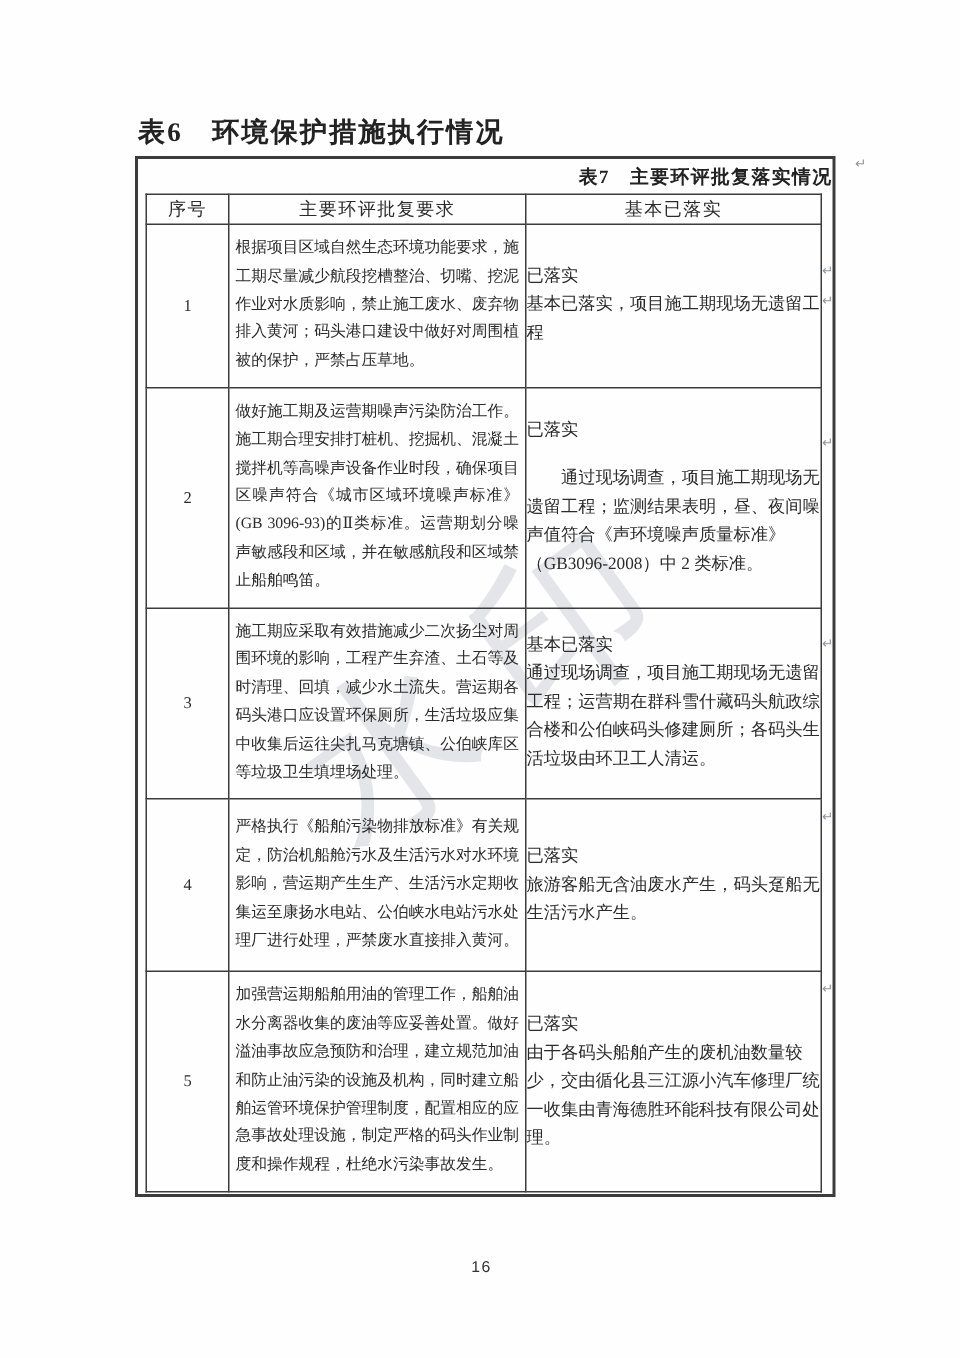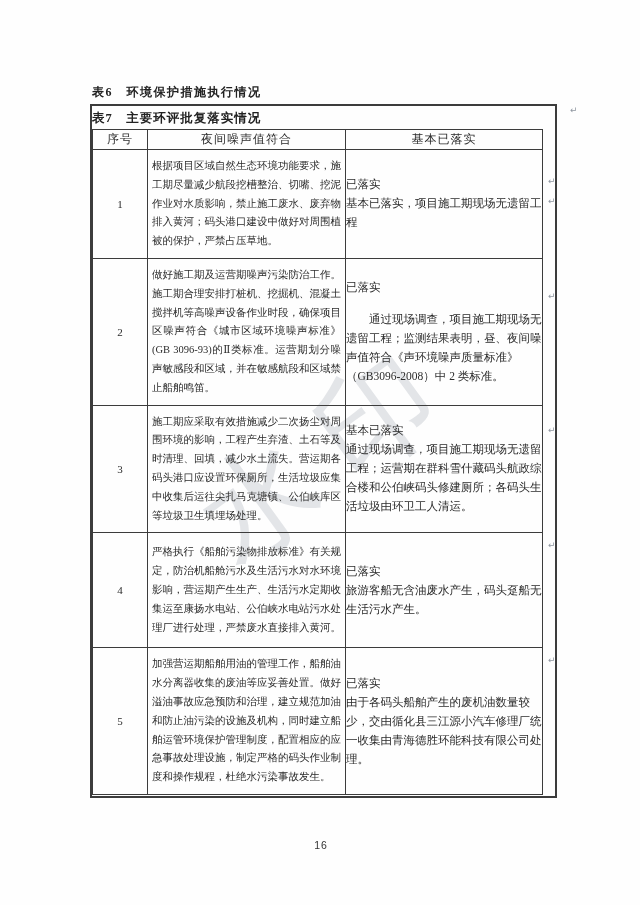--- a/index.html
+++ b/index.html
@@ -6,49 +6,50 @@
   html,body { width:640px; height:905px; }
   body {
     position:relative;
     background:#fefefe;
     font-family:"Liberation Serif","DejaVu Serif",serif;
     color:#2e2e2e;
     overflow:hidden;
   }
 
   .doc-heading {
-    position:absolute; left:92px; top:84px;
-    font-size:12px; font-weight:bold; letter-spacing:1.5px;
+    position:absolute; left:92px; top:76px;
+    font-size:18px; font-weight:bold; letter-spacing:1.5px;
     color:#222;
   }
 
   .outer-box {
     position:absolute; left:90px; top:104px;
     width:467px; height:694px;
     border:2px solid #3c3c3c;
     background:transparent;
   }
 
   .intro {
     margin:5px 5px 0 5px;
     font-size:13px; line-height:25px;
     text-indent:2em; text-align:justify;
     color:#2b2b2b;
   }
 
   .table7-title {
-    text-align:left;
+    text-align:right;
     font-size:12.5px; font-weight:bold; letter-spacing:1px;
     margin-top:4px; margin-bottom:2px;
     color:#222;
   }
 
   table.review-table {
     border-collapse:collapse;
     table-layout:fixed;
+    margin-left:5px;
     width:450px;
   }
   .review-table th, .review-table td {
     border:1.5px solid #3c3c3c;
     vertical-align:middle;
   }
   .review-table th {
     height:20px;
     font-weight:normal;
     font-size:12px;
@@ -131,21 +132,21 @@
 
   <table class="review-table">
     <colgroup>
       <col class="c-no">
         <col class="c-req">
         <col class="c-st">
     </colgroup>
     <thead>
       <tr>
         <th>序号</th>
-        <th>夜间噪声值符合</th>
+        <th>主要环评批复要求</th>
         <th>基本已落实</th>
       </tr>
     </thead>
     <tbody>
       <tr class="row-1">
         <td class="cell-no">1</td>
         <td class="cell-req">根据项目区域自然生态环境功能要求，施工期尽量减少航段挖槽整治、切嘴、挖泥作业对水质影响，禁止施工废水、废弃物排入黄河；码头港口建设中做好对周围植被的保护，严禁占压草地。</td>
         <td class="cell-status">
           <div>已落实</div>
           <div>基本已落实，项目施工期现场无遗留工程</div>

